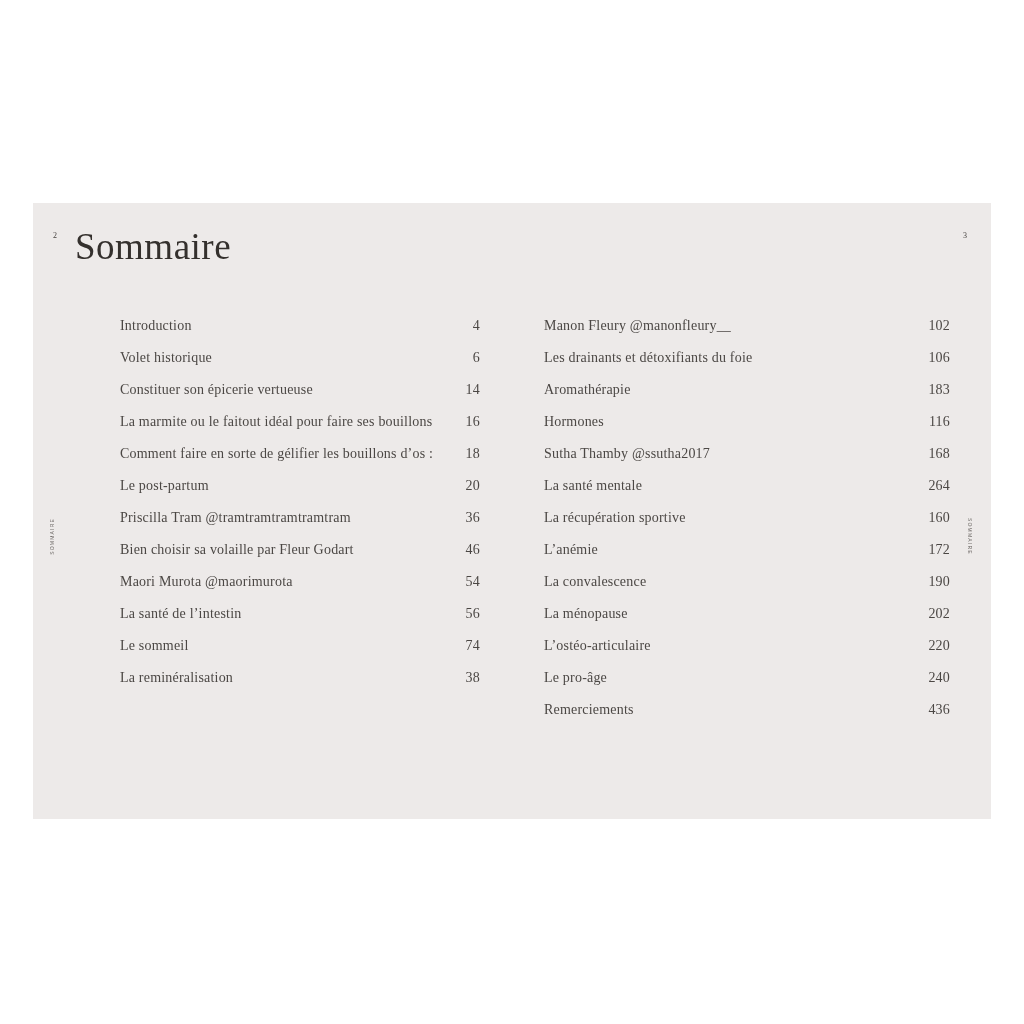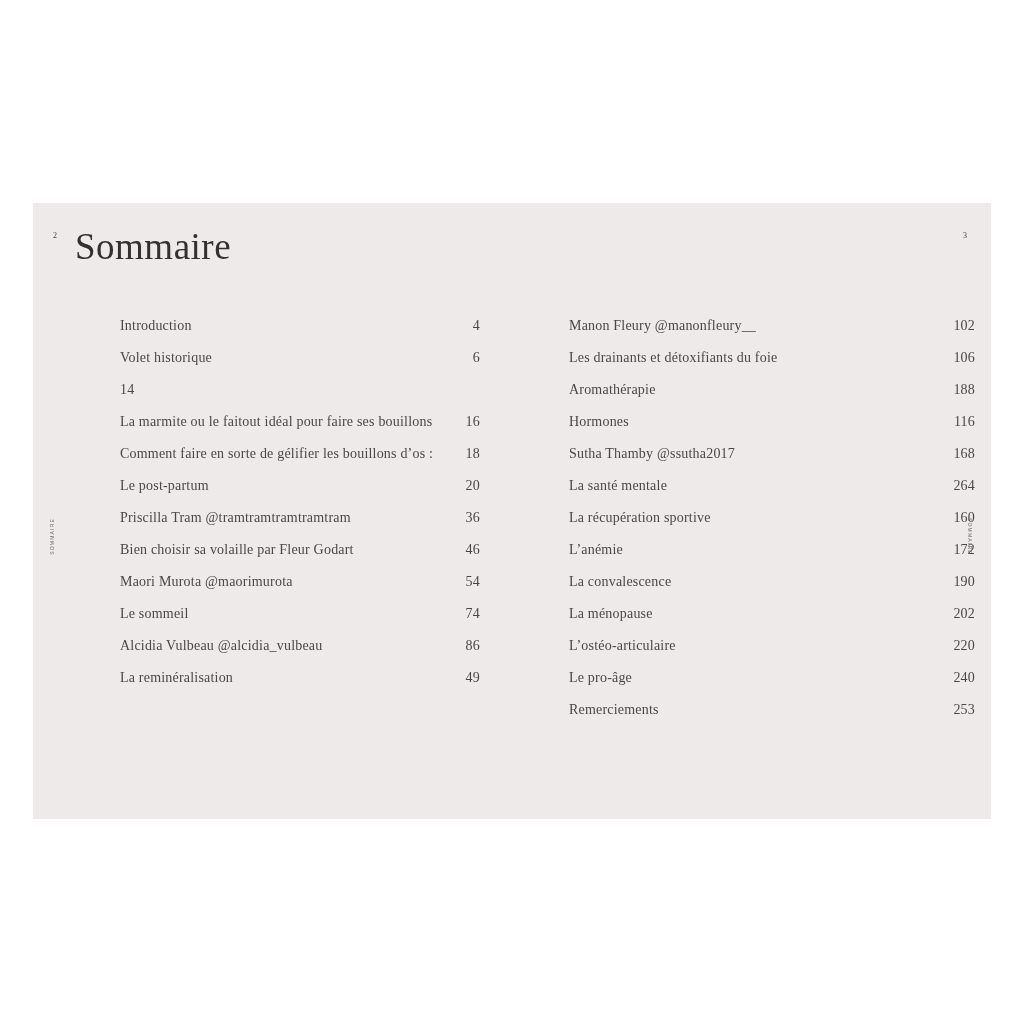--- a/index.html
+++ b/index.html
@@ -65,21 +65,21 @@
     position: absolute;
     top: 107px;
     left: 0;
     width: 100%;
   }
   .col {
     position: absolute;
     top: 0;
   }
   .col-left  { left: 87px;  width: 360px; }
-  .col-right { left: 536px; width: 406px; }
+  .col-right { left: 511px; width: 406px; }
   .toc-row {
     display: flex;
     justify-content: space-between;
     align-items: baseline;
     height: 32px;
     line-height: 32px;
     font-size: 14px;
     letter-spacing: 0.2px;
     color: #4b4744;
     white-space: nowrap;
@@ -107,20 +107,21 @@
       <div class="col col-left">
           <div class="toc-row">
             <span class="toc-label">Introduction</span>
             <span class="toc-page">4</span>
           </div>
           <div class="toc-row">
             <span class="toc-label">Volet historique</span>
             <span class="toc-page">6</span>
           </div>
           <div class="toc-row">
+            <span class="toc-label">Constituer son épicerie vertueuse</span>
             <span class="toc-page">14</span>
           </div>
           <div class="toc-row">
             <span class="toc-label">La marmite ou le faitout idéal pour faire ses bouillons</span>
             <span class="toc-page">16</span>
           </div>
           <div class="toc-row">
             <span class="toc-label">Comment faire en sorte de gélifier les bouillons d’os :</span>
             <span class="toc-page">18</span>
           </div>
@@ -134,44 +135,44 @@
           </div>
           <div class="toc-row">
             <span class="toc-label">Bien choisir sa volaille par Fleur Godart</span>
             <span class="toc-page">46</span>
           </div>
           <div class="toc-row">
             <span class="toc-label">Maori Murota @maorimurota</span>
             <span class="toc-page">54</span>
           </div>
           <div class="toc-row">
+            <span class="toc-label">La santé de l’intestin</span>
+            <span class="toc-page">56</span>
+          </div>
+          <div class="toc-row">
             <span class="toc-label">Le sommeil</span>
             <span class="toc-page">74</span>
           </div>
           <div class="toc-row">
-            <span class="toc-label">Alcidia Vulbeau @alcidia_vulbeau</span>
-            <span class="toc-page">86</span>
-          </div>
-          <div class="toc-row">
             <span class="toc-label">La reminéralisation</span>
-            <span class="toc-page">49</span>
+            <span class="toc-page">38</span>
           </div>
         </div>
       <div class="col col-right">
           <div class="toc-row">
             <span class="toc-label">Manon Fleury @manonfleury__</span>
             <span class="toc-page">102</span>
           </div>
           <div class="toc-row">
             <span class="toc-label">Les drainants et détoxifiants du foie</span>
             <span class="toc-page">106</span>
           </div>
           <div class="toc-row">
             <span class="toc-label">Aromathérapie</span>
-            <span class="toc-page">188</span>
+            <span class="toc-page">183</span>
           </div>
           <div class="toc-row">
             <span class="toc-label">Hormones</span>
             <span class="toc-page">116</span>
           </div>
           <div class="toc-row">
             <span class="toc-label">Sutha Thamby @ssutha2017</span>
             <span class="toc-page">168</span>
           </div>
           <div class="toc-row">
@@ -197,19 +198,19 @@
           <div class="toc-row">
             <span class="toc-label">L’ostéo-articulaire</span>
             <span class="toc-page">220</span>
           </div>
           <div class="toc-row">
             <span class="toc-label">Le pro-âge</span>
             <span class="toc-page">240</span>
           </div>
           <div class="toc-row">
             <span class="toc-label">Remerciements</span>
-            <span class="toc-page">253</span>
+            <span class="toc-page">436</span>
           </div>
         </div>
     </div>
 
   </div>
 </div>
 
 </body></html>

